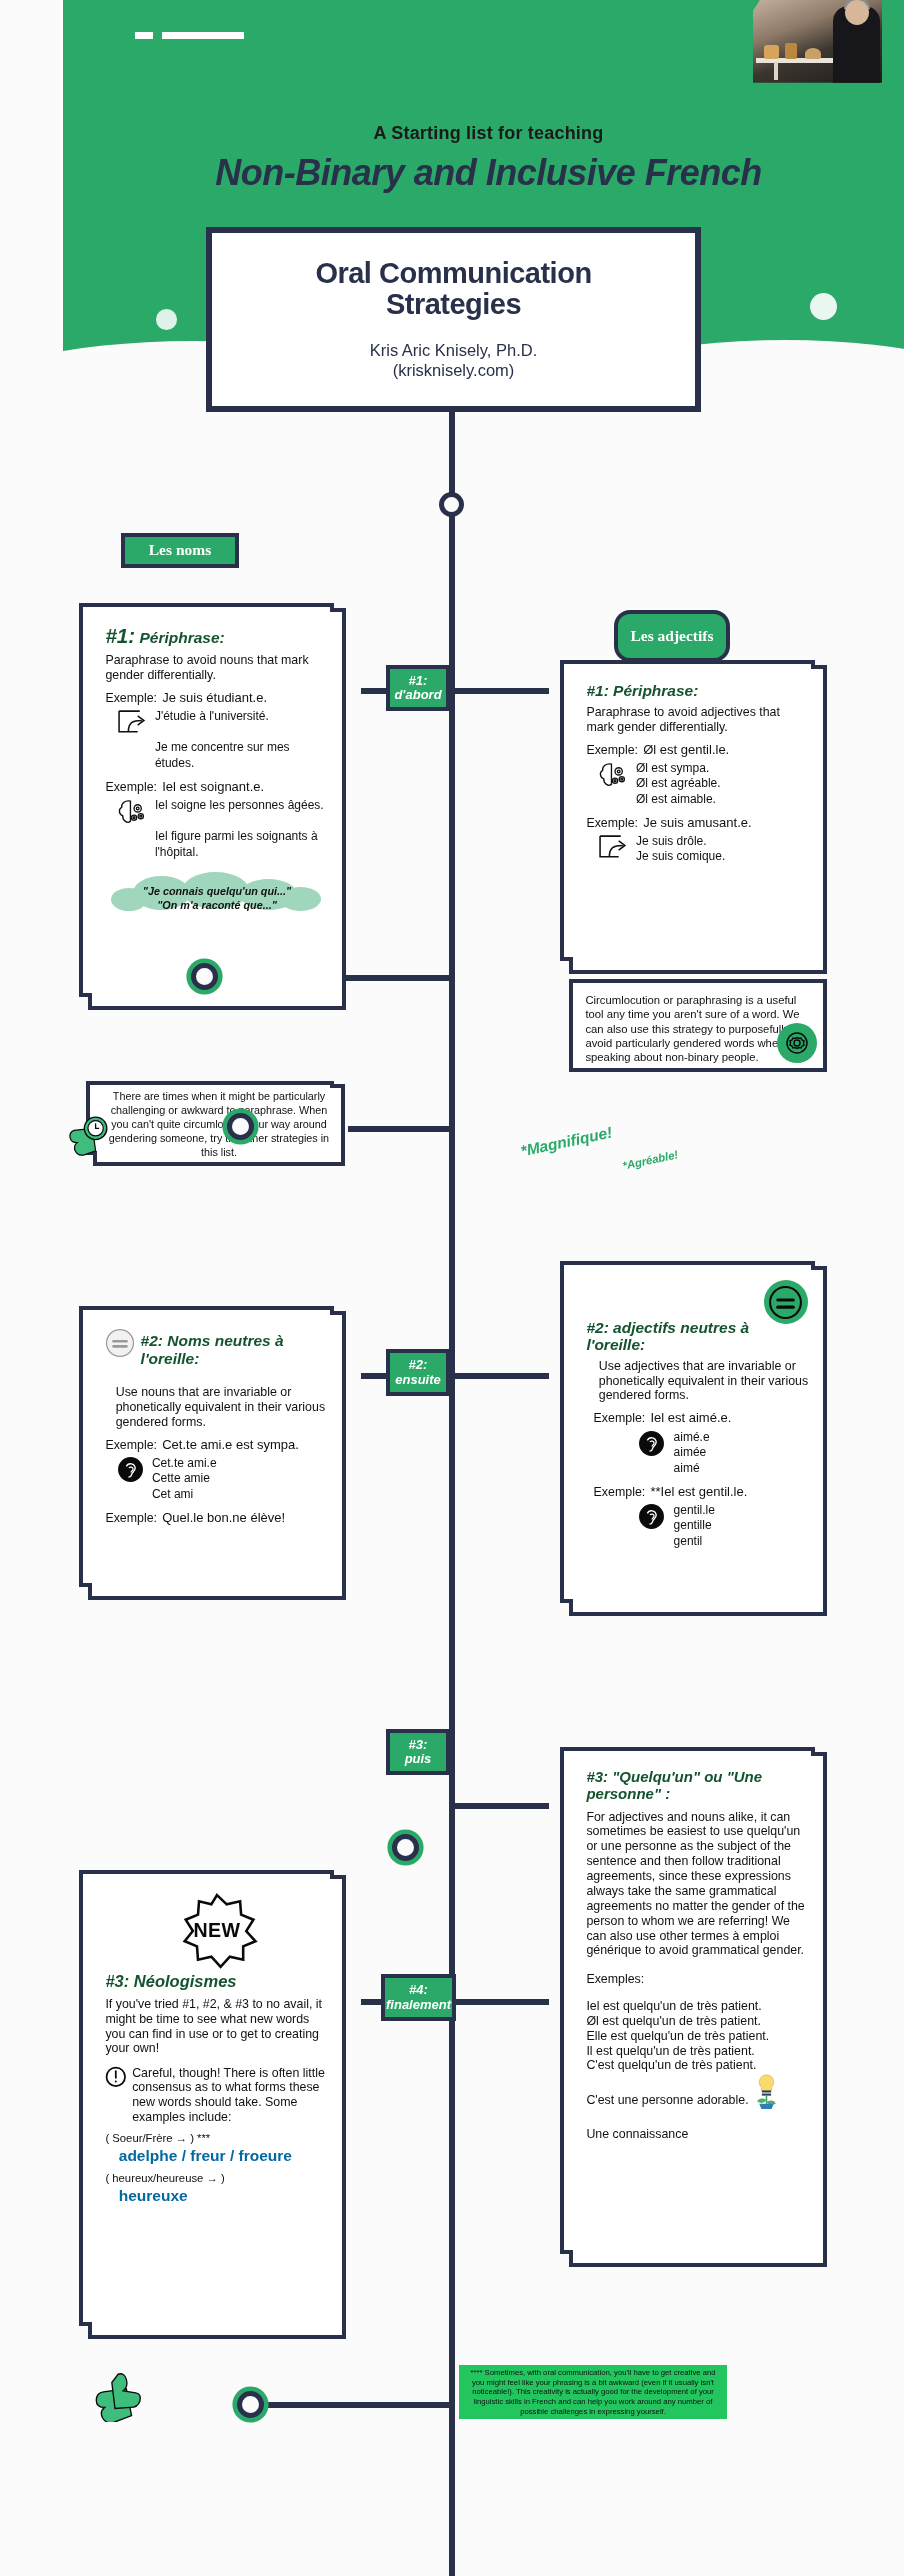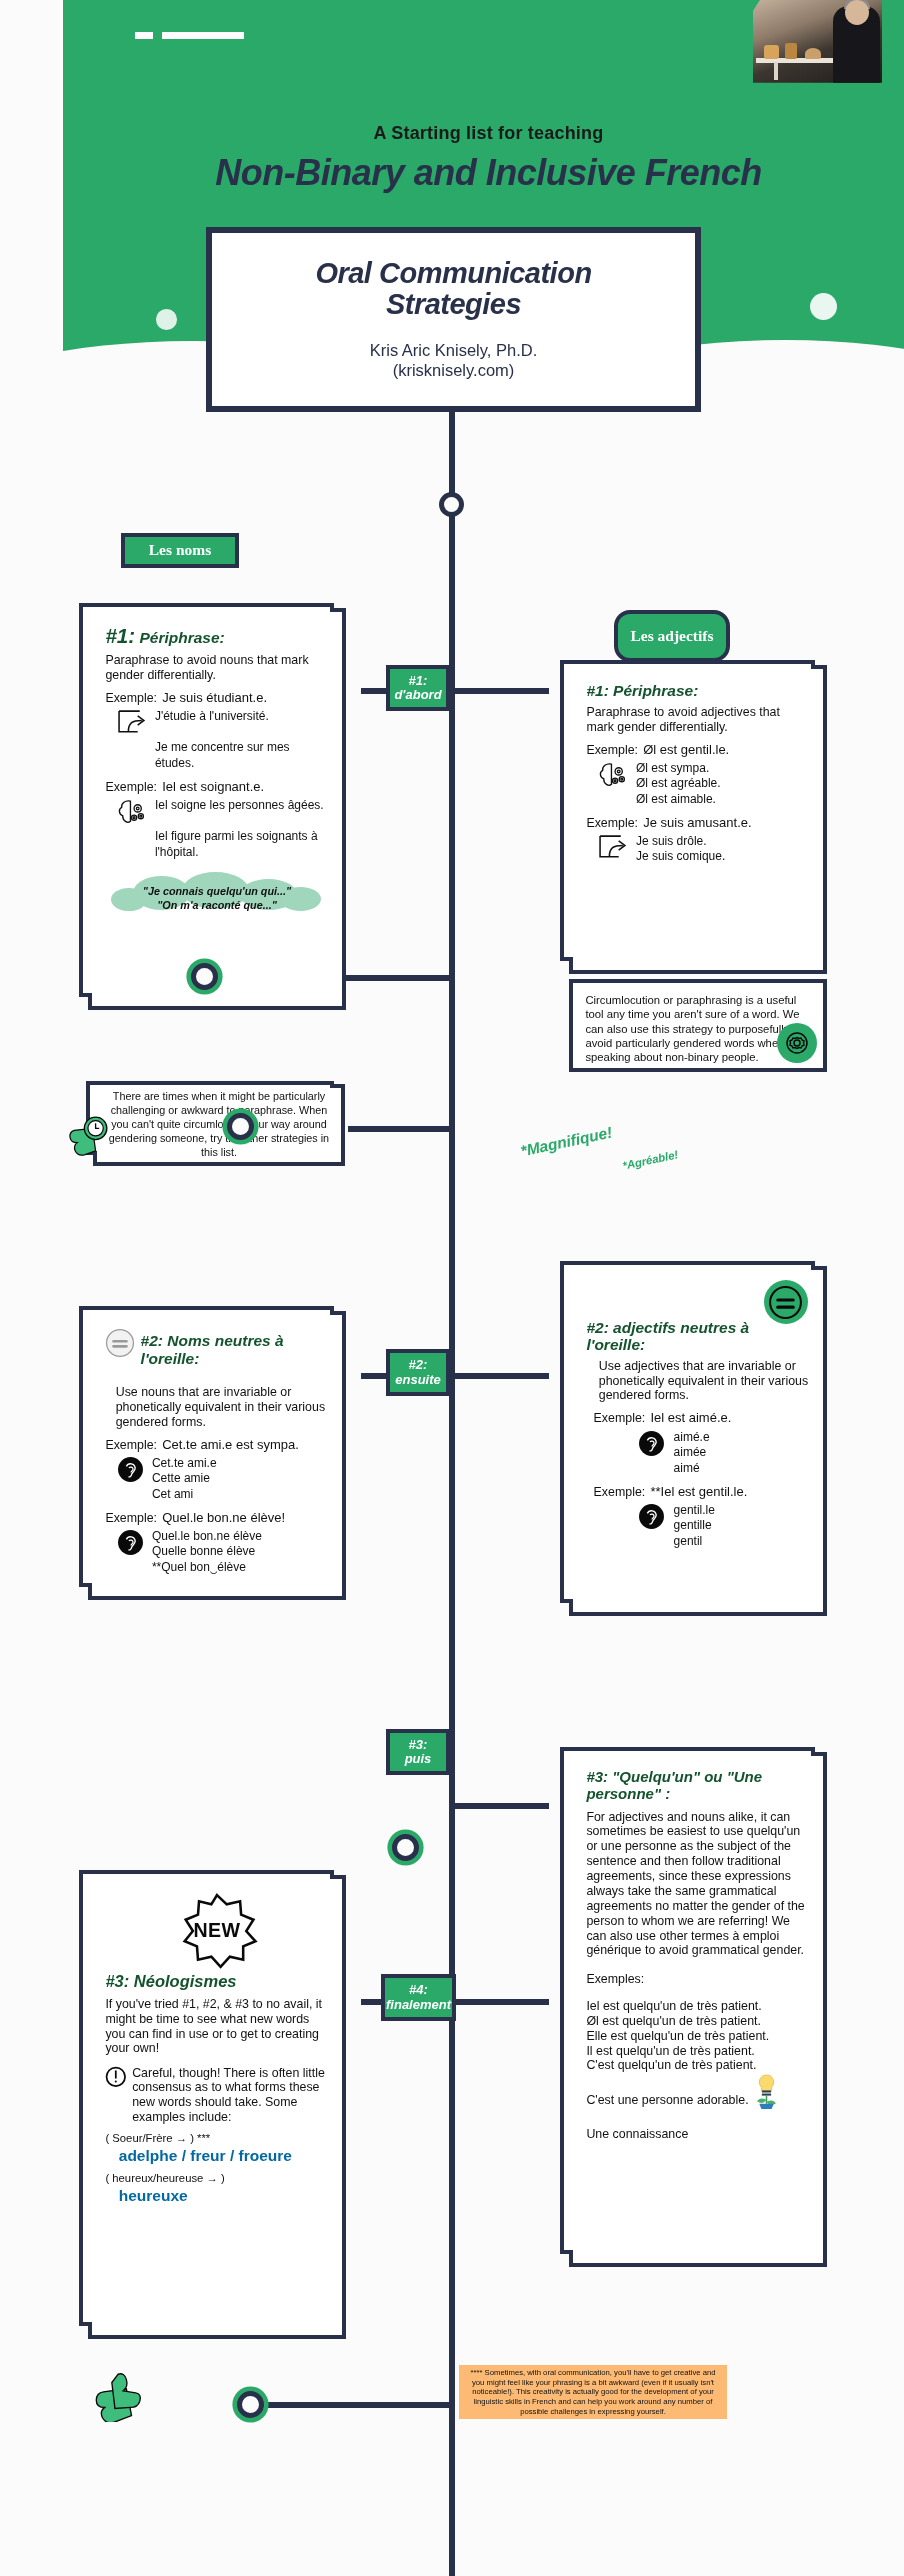--- a/index.html
+++ b/index.html
@@ -62,21 +62,21 @@
 
   
   .titlecard{
     position:absolute;left:206px;top:227px;width:495px;height:185px;
     background:#ffffff;border:6.7px solid #29304a;
     display:flex;flex-direction:column;align-items:center;justify-content:center;
     z-index:4;
   }
   .titlecard h2{
     font-family:"Liberation Sans Narrow","Liberation Sans",sans-serif;
-    font-weight:700;font-style:italic;font-size:29px;color:#29304a;
+    font-weight:700;font-size:29px;color:#29304a;
     line-height:1.05;text-align:center;letter-spacing:-0.5px;
   }
   .titlecard .author{
     margin-top:20.6px;
     font-family:"Liberation Sans Narrow","Liberation Sans",sans-serif;
     font-size:16.5px;color:#29304a;text-align:center;line-height:1.25;
   }
 
   
   .spine{position:absolute;left:449px;width:5.7px;background:#29304a;z-index:1;}
@@ -213,21 +213,21 @@
   .mono-small{
     font-family:"Liberation Sans Narrow","Liberation Sans",sans-serif;
     font-size:11.3px;color:#111;margin-top:7.2px;
   }
 
   
   .alert-row{display:flex;gap:5.2px;margin-top:9.3px;align-items:flex-start;}
 
   
   .starbox{
-    position:absolute;background:#fdba74;border:0;z-index:3;
+    position:absolute;background:#22c55e;border:0;z-index:3;
     font-family:"Liberation Sans Narrow","Liberation Sans",sans-serif;
     font-size:7.7px;color:#111;line-height:1.25;padding:3.1px 5.2px;text-align:center;
   }
 </style>
 </head>
 <body>
 
 <div class="page">
 
   <div class="hero">
@@ -476,32 +476,20 @@
           </svg>
         </span>
         <span class="lines" style="white-space:pre-line">Cet.te ami.e
 Cette amie
 Cet ami</span>
       </div>
 
       <div class="ex-row">
         <span class="ex-lbl">Exemple:</span>
         <span class="ex-main">Quel.le bon.ne élève!</span>
-      </div>
-      <div class="ex-sub">
-        <span class="ico ico-ear">
-          <svg width="27" height="27" viewBox="0 0 52 52">
-            <circle cx="26" cy="26" r="24" fill="#0a0a0a"></circle>
-            <path d="M18 20 a9 9 0 0 1 17 3 c0 7 -6 8 -7 13 c-.6 3 -3 5 -6 4" fill="none" stroke="#fff" stroke-width="2.6"></path>
-            <path d="M23 23 a4.5 4.5 0 0 1 8 2 c0 4 -4 4 -4 7" fill="none" stroke="#fff" stroke-width="2.4"></path>
-          </svg>
-        </span>
-        <span class="lines" style="white-space:pre-line">Quel.le bon.ne élève
-Quelle bonne élève
-**Quel bon‿élève</span>
       </div>
     </div>
   </div>
 
   <div class="card" style="left:569px;top:1266px;width:258px;height:350px;">
     <div class="card-inner">
       <div class="badge-eq" style="right:15.5px;top:10.3px;position:absolute;">
         <svg width="37" height="37" viewBox="0 0 72 72">
           <circle cx="36" cy="36" r="30" fill="#2aa969" stroke="#0a0a0a" stroke-width="4"></circle>
           <rect x="18" y="28" width="36" height="6" rx="3" fill="#0a0a0a"></rect>

